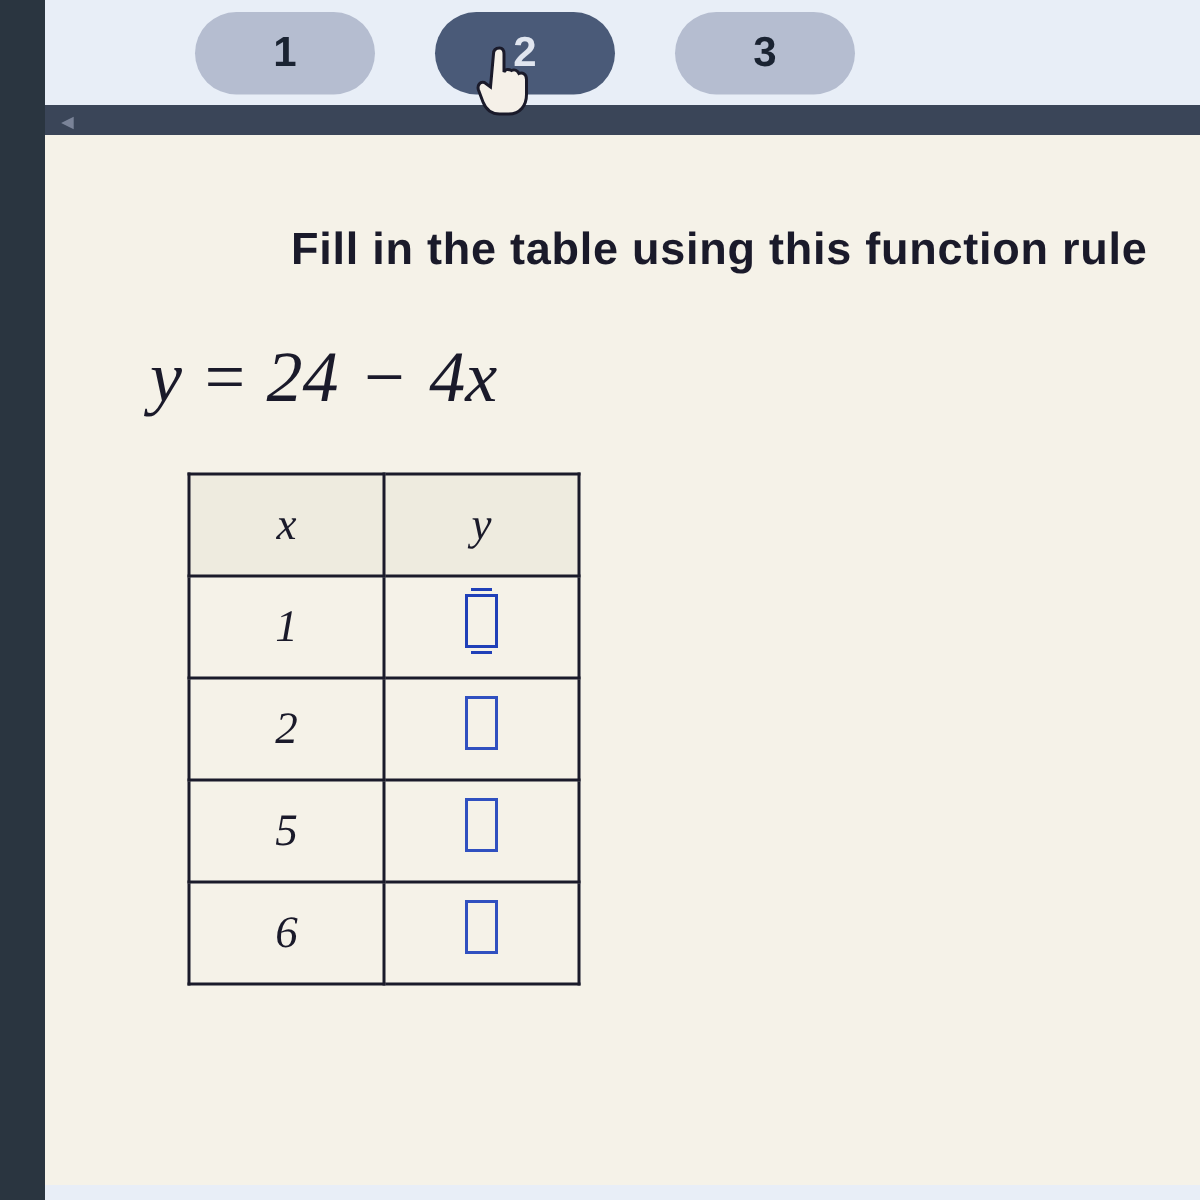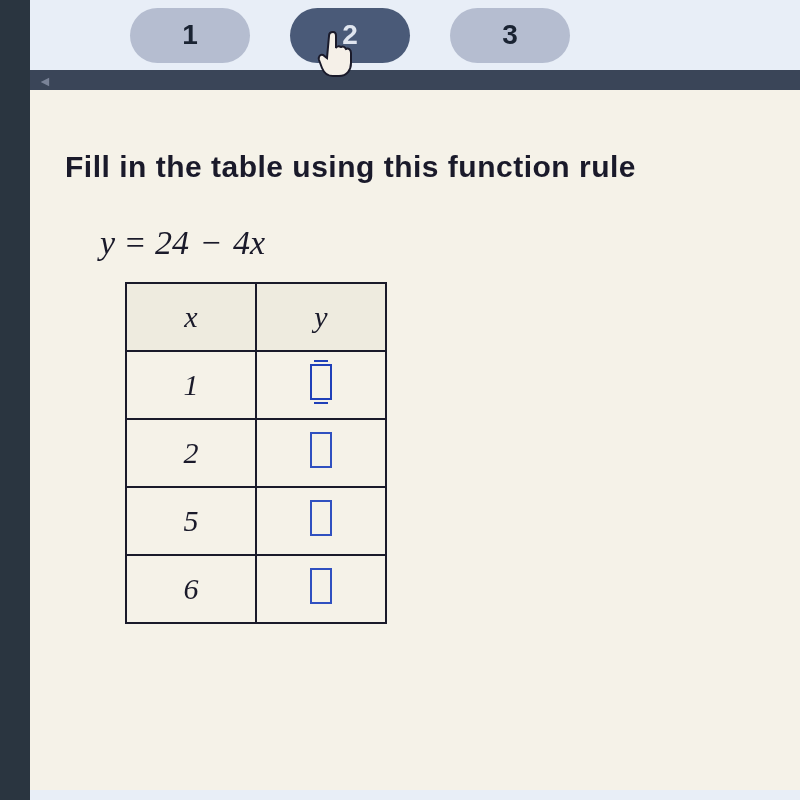--- a/index.html
+++ b/index.html
@@ -69,27 +69,28 @@
       background: #f5f2e8;
       padding: 60px 35px 20px 35px;
       min-height: 700px;
     }
     .instruction {
       font-size: 30px;
       font-weight: bold;
       color: #1a1a2a;
       margin-bottom: 40px;
       letter-spacing: 0.5px;
+      text-align: right;
     }
     .equation {
-      font-size: 34px;
+      font-size: 48px;
       font-style: italic;
       font-family: "Times New Roman", serif;
       color: #1a1a2a;
-      margin-bottom: 20px;
+      margin-bottom: 36px;
       margin-left: 35px;
     }
     .eq-minus { margin: 0 2px; }
     .data-table {
       border-collapse: collapse;
       margin-left: 60px;
     }
     .data-table td, .data-table th {
       border: 2px solid #1a1a2a;
       width: 130px;

